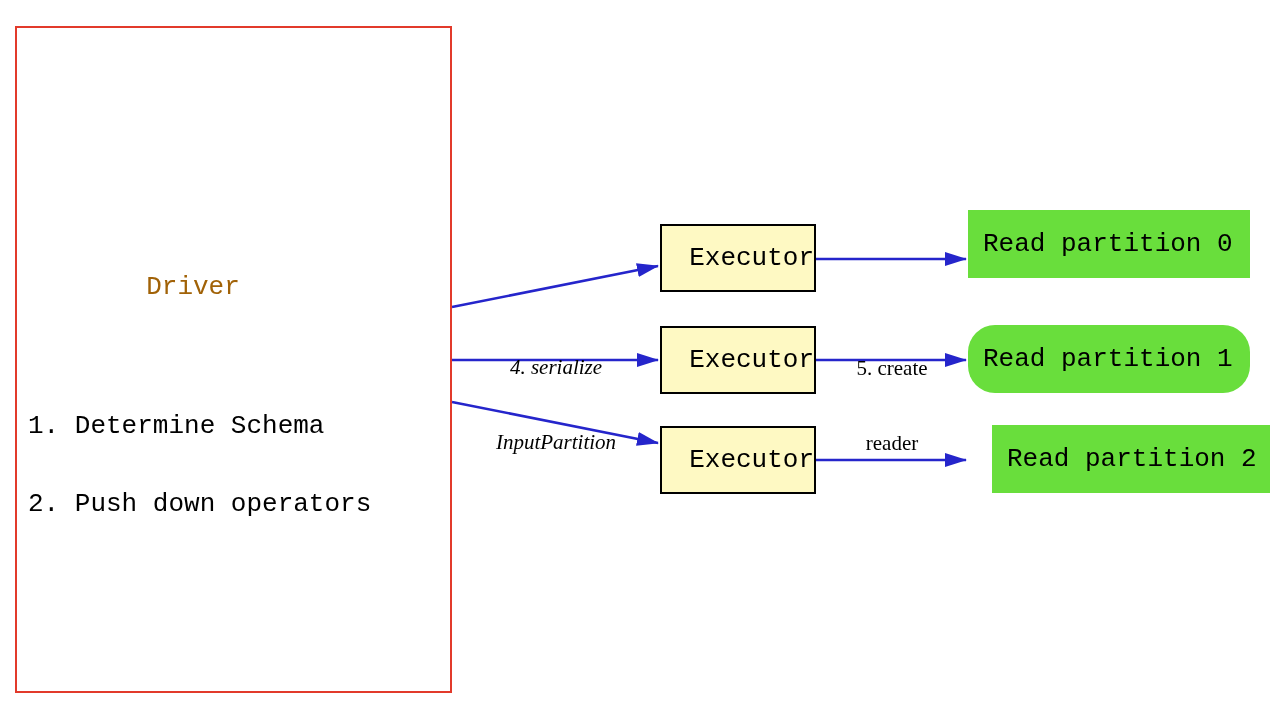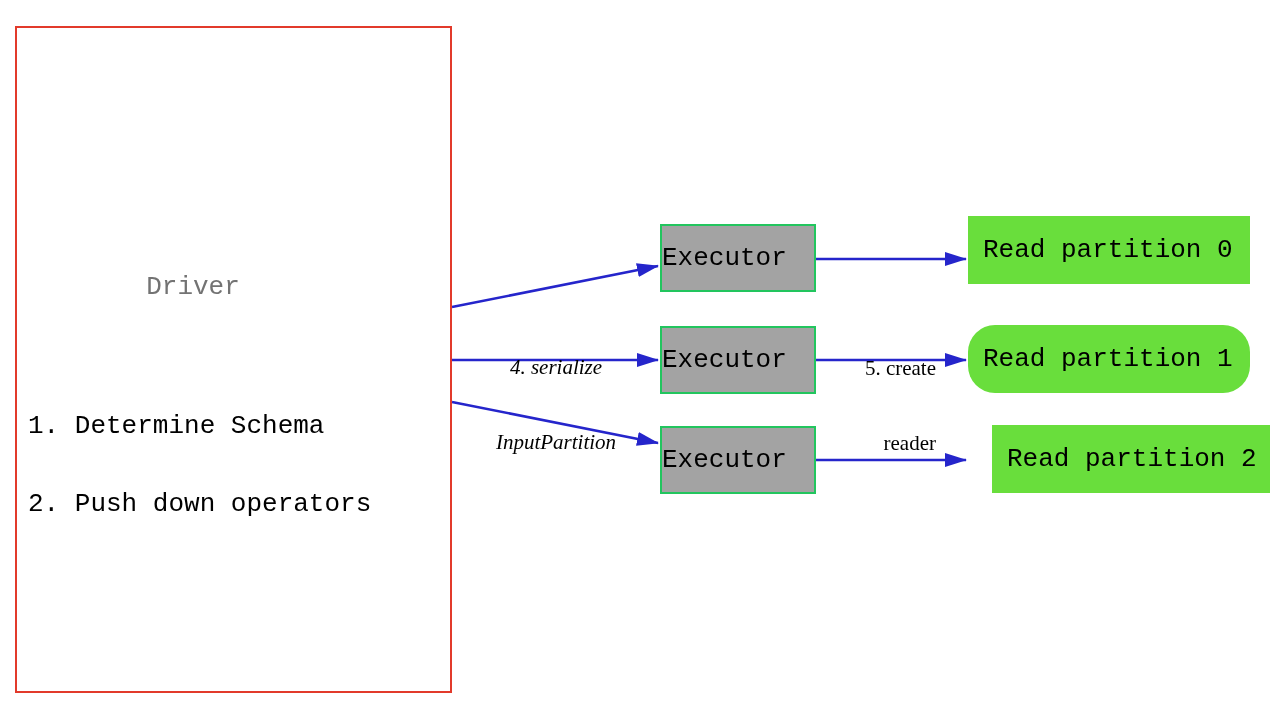--- a/index.html
+++ b/index.html
@@ -33,43 +33,43 @@
     box-sizing: border-box;
     background: #ffffff;
   }
   .driver-title {
     position: absolute;
     left: 15px;
     top: 272px;
     width: 356px;
     text-align: center;
     font-size: 26px;
-    color: #737373;
+    color: #a16207;
     white-space: pre;
   }
   .driver-steps {
     position: absolute;
     left: 28px;
     top: 361px;
     font-size: 26px;
     line-height: 26px;
     color: #000000;
     white-space: pre;
   }
   .executor-box {
     position: absolute;
     left: 660px;
     width: 156px;
     height: 68px;
-    border: 2px solid #22c55e;
+    border: 2px solid #000000;
     box-sizing: border-box;
-    background: #a3a3a3;
+    background: #fef9c3;
     display: flex;
     align-items: center;
-    justify-content: flex-start;
+    justify-content: flex-end;
     font-size: 26px;
     color: #000000;
     white-space: pre;
   }
   .executor-1 { top: 224px; }
   .executor-2 { top: 326px; }
   .executor-3 { top: 426px; }
   .partition-box {
     position: absolute;
     left: 968px;
@@ -77,43 +77,42 @@
     height: 68px;
     background: #69de3c;
     display: flex;
     align-items: center;
     padding-left: 15px;
     box-sizing: border-box;
     font-size: 26px;
     color: #000000;
     white-space: pre;
   }
-  .partition-1 { top: 216px; }
+  .partition-1 { top: 210px; }
   .partition-2 { top: 325px; border-radius: 27px; }
   .partition-3 { top: 425px; margin-left: 24px; }
   .edge-label {
     position: absolute;
     text-align: center;
     font-family: "Liberation Serif", "DejaVu Serif", serif;
     font-size: 21px;
     line-height: 25px;
     color: #000000;
     white-space: pre;
   }
   .label-serialize {
     left: 446px;
     top: 305px;
     width: 220px;
     font-style: italic;
   }
   .label-reader {
-    left: 756px;
+    left: 802px;
     top: 306px;
     width: 180px;
-    text-align: right;
   }
 </style>
 </head>
 <body>
 
 <div class="canvas">
 
   <svg class="arrow-layer" viewBox="0 0 1270 710" xmlns="http://www.w3.org/2000/svg">
     <defs>
       <marker id="arrowhead" markerUnits="userSpaceOnUse" markerWidth="22" markerHeight="14" refX="21" refY="7" orient="auto">

